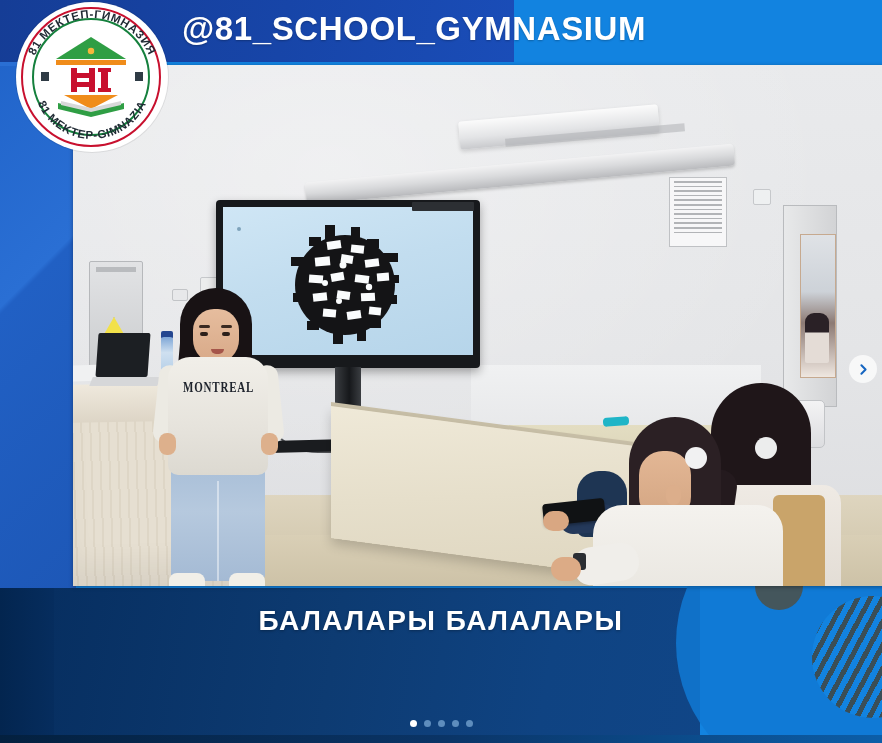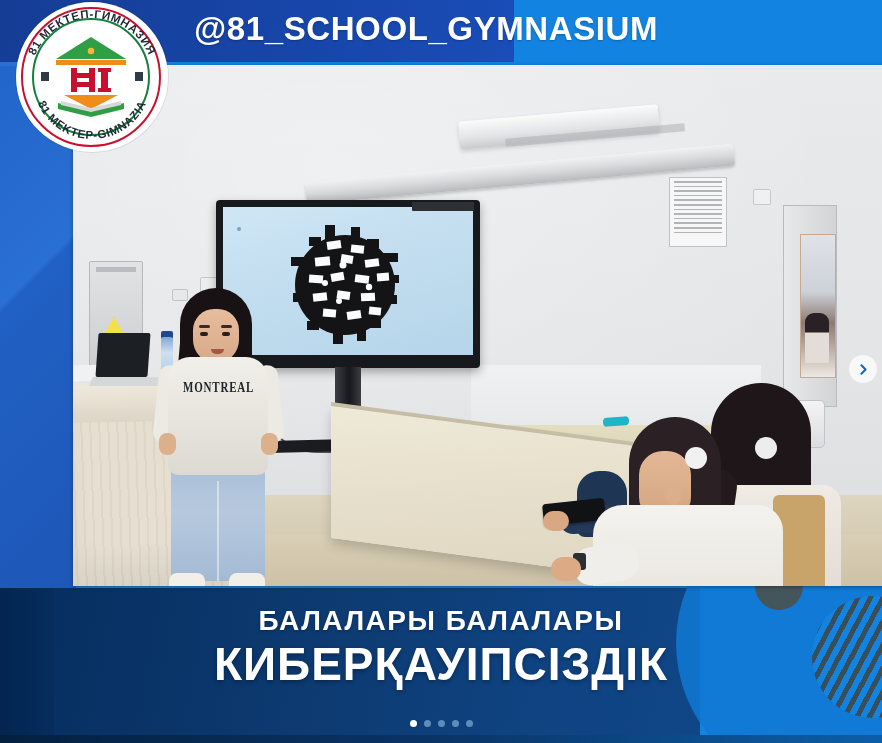--- a/index.html
+++ b/index.html
@@ -83,21 +83,21 @@
   }
   .logo-txt{
     position:absolute;left:4px;top:0;width:152px;height:150px;
   }
   .logo-emblem{
     position:absolute;left:40px;top:33px;width:78px;height:84px;
   }
 
   
   .handle{
-    position:absolute;left:194px;top:10px;z-index:45;
+    position:absolute;left:182px;top:10px;z-index:45;
     color:#ffffff;font-size:33px;font-weight:bold;letter-spacing:.6px;
     font-family:"Liberation Sans", sans-serif;
     text-shadow:0 1px 2px rgba(0,0,0,.25);
     white-space:nowrap;
   }
 
   
   .photo{
     position:absolute;left:73px;top:65px;width:855px;height:521px;
     overflow:hidden;background:#cfd3d6;
@@ -587,21 +587,20 @@
       <path d="M72 68 L39 76 L39 82 L72 74 Z" fill="#2f9e44"></path>
       <path d="M9 66 L39 73 L39 77 L9 70 Z" fill="#d8d8d8"></path>
       <path d="M69 66 L39 73 L39 77 L69 70 Z" fill="#d8d8d8"></path>
     </svg>
   </div>
 
   <div class="handle">@81_SCHOOL_GYMNASIUM</div>
 
   <div class="cap-wrap">
     <div class="cap-small">БАЛАЛАРЫ БАЛАЛАРЫ</div>
-    <div class="cap-big">КИБЕРҚАУІПСІЗДІК</div>
   </div>
 
   <div class="next-btn">
     <svg width="13" height="13" viewBox="0 0 13 13">
       <path d="M4.4 2.2 L8.6 6.5 L4.4 10.8" fill="none" stroke="#1565c0" stroke-width="2" stroke-linecap="round" stroke-linejoin="round"></path>
     </svg>
   </div>
 
   <div class="dots" id="dots">
       <span class="dot on"></span>

